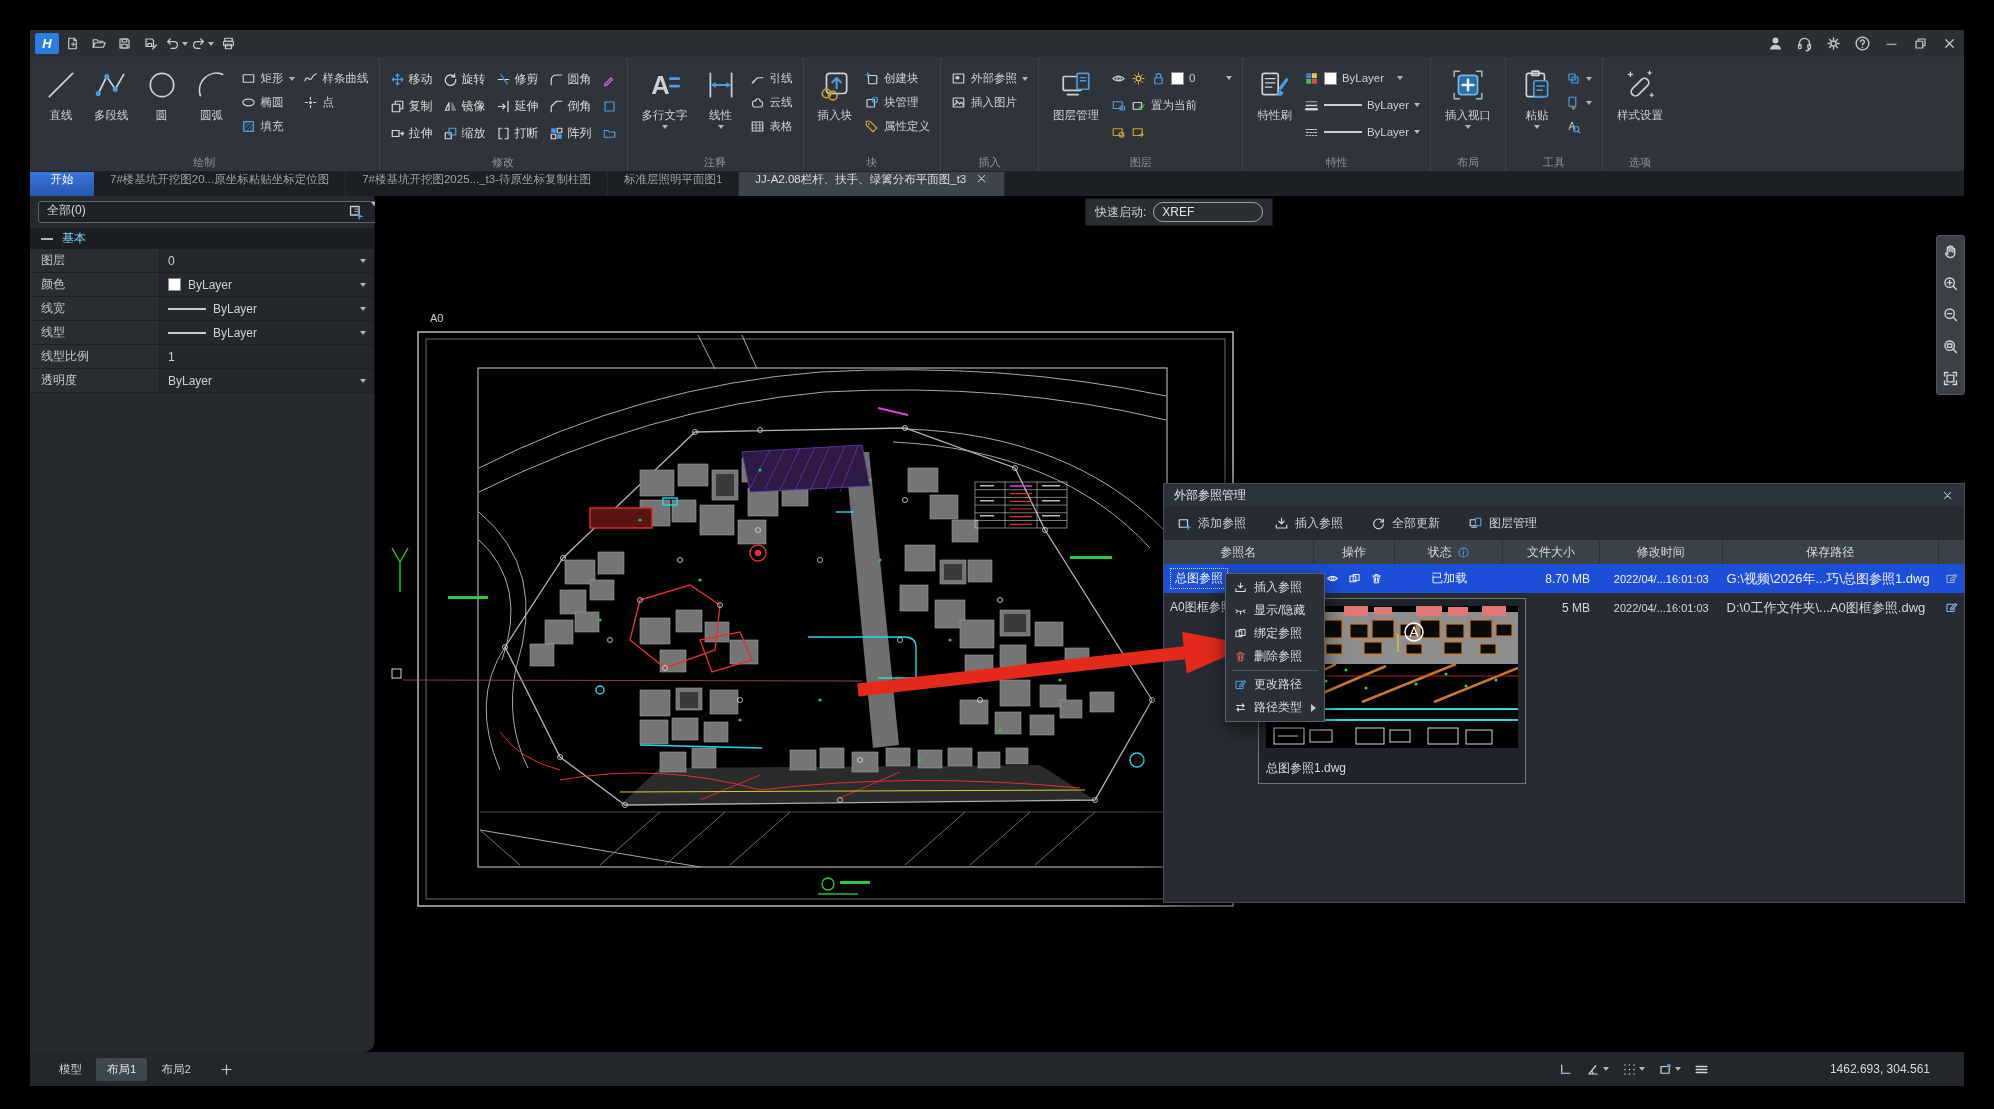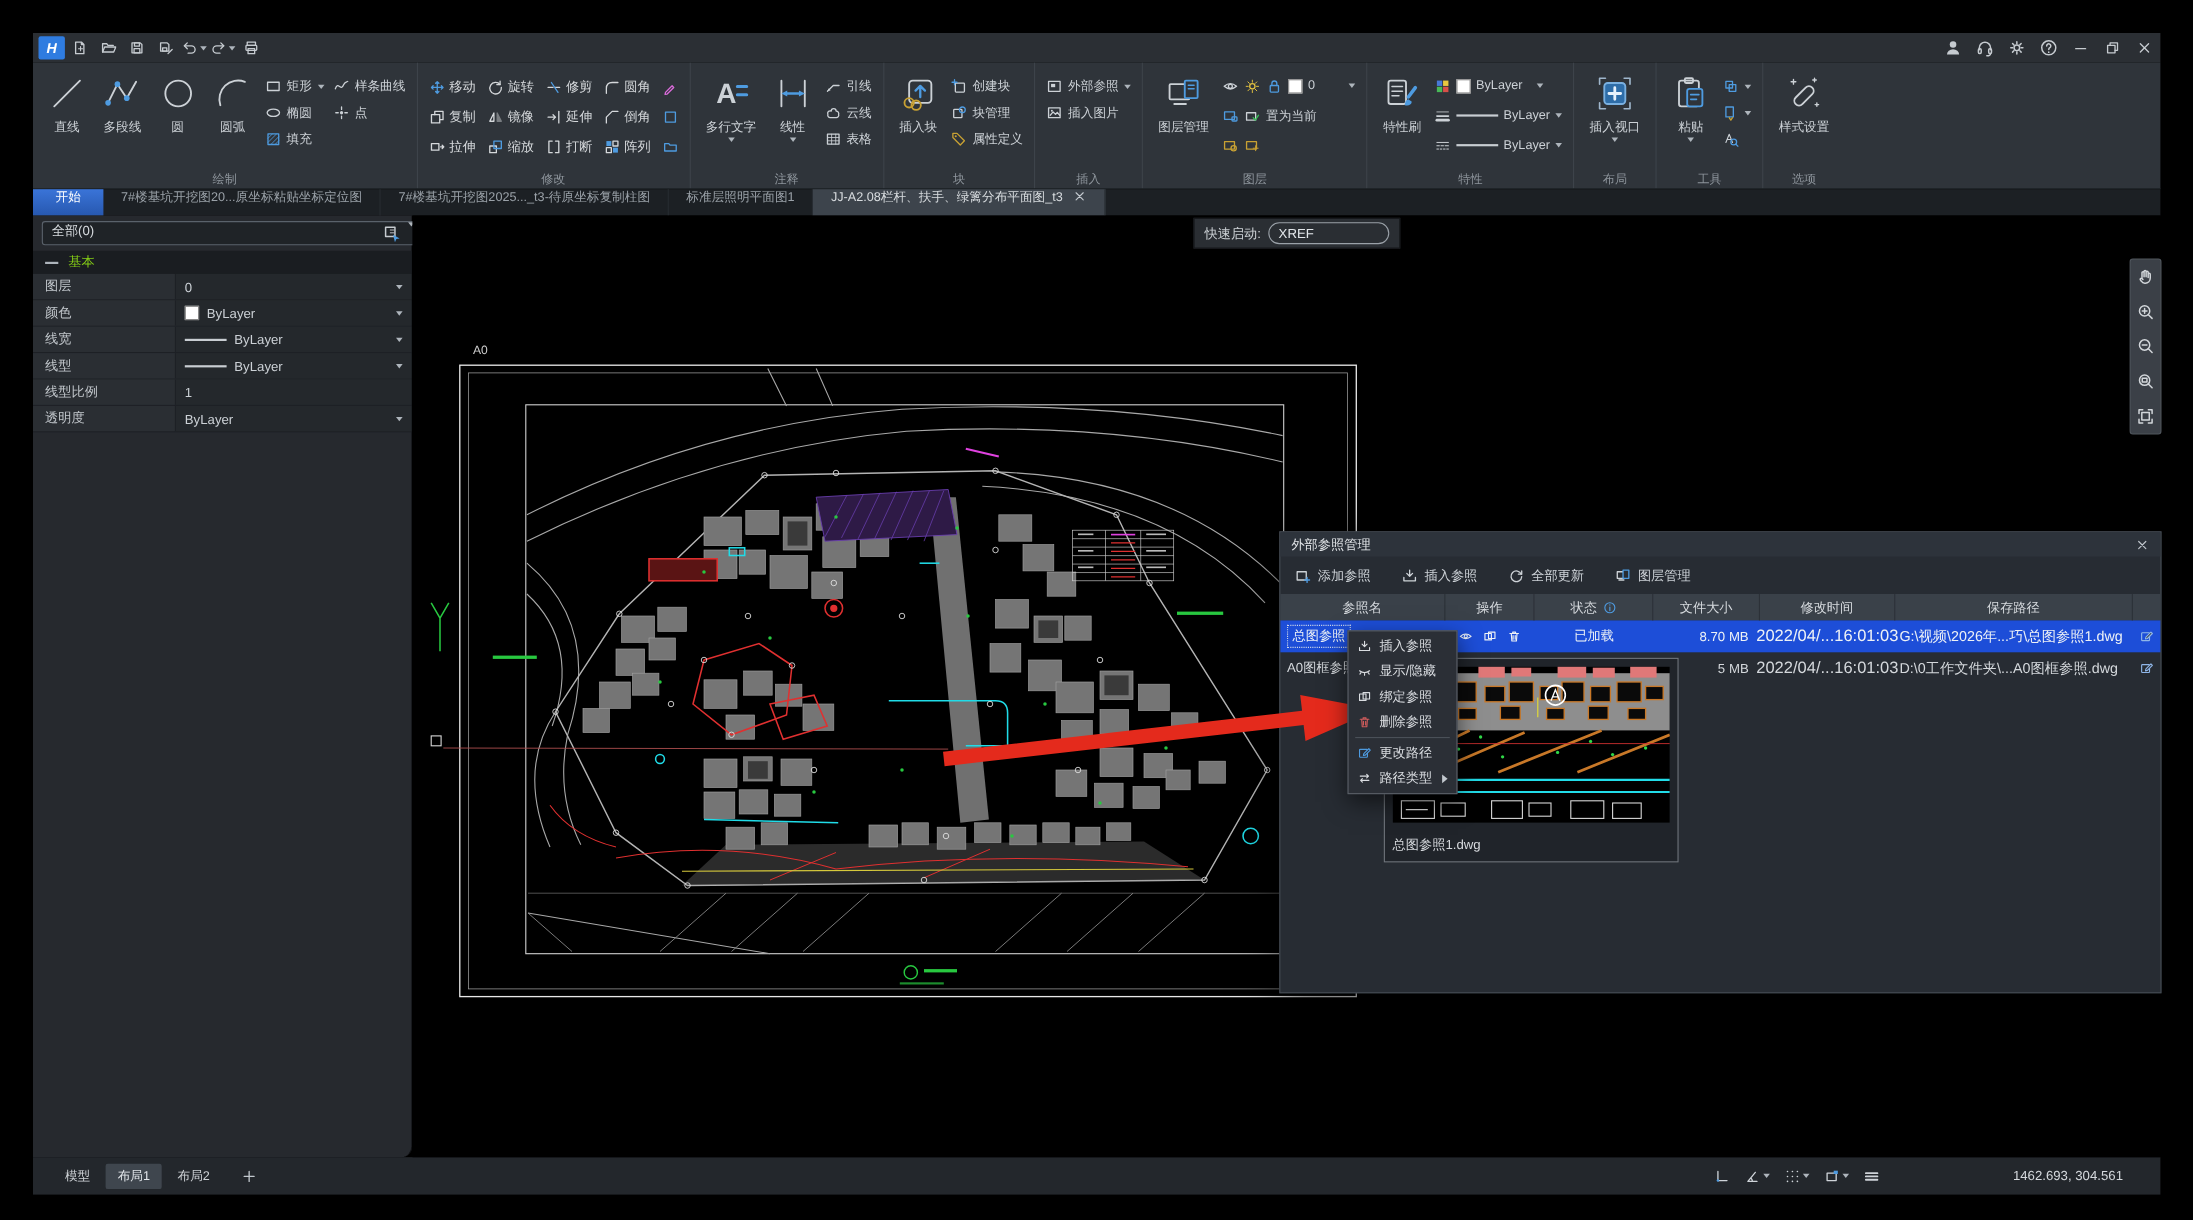--- a/index.html
+++ b/index.html
@@ -37,21 +37,21 @@
 #doctabs{left:30px;top:172px;width:1934px;height:24px;background:#1c2024;display:flex;font-size:11.5px}
 .dtab{padding:0 16px;display:flex;align-items:flex-start;color:#9aa1a8;border-right:1px solid #272c31;white-space:nowrap}
 .dtab.start{background:linear-gradient(#3a74d8,#2758b0);color:#fff;min-width:64px;justify-content:center;border-right:none}
 .dtab.current{background:#3d444c;color:#d8dcdf}
 .dtab .tx{margin-left:9px;color:#c3c9cf;display:flex}
 
 #leftpanel{left:30px;top:196px;width:345px;height:856px;background:#26292e;border-right:1px solid #101214;border-radius:0 0 10px 0}
 #combo{position:absolute;top:5px;left:8px;width:348px;height:22px;border:1px solid #5a626b;border-radius:3px;background:#1f2327;display:flex;align-items:flex-start;padding:0 8px;color:#d6dade}
 #combo .caret{margin-left:auto}
 #qsel{position:absolute;top:5px;right:5px;width:26px;height:22px;display:flex;align-items:center;justify-content:center;color:#c6cbd0}
-#secbasic{position:absolute;top:32px;left:0;right:0;height:21px;background:#1a1d21;display:flex;align-items:center;gap:9px;padding-left:11px;color:#84cc16}
+#secbasic{position:absolute;top:32px;left:0;right:0;height:21px;background:#1a1d21;display:flex;align-items:center;gap:9px;padding-left:11px;color:#7dd3fc}
 #secbasic .dash{width:12px;height:0;border-top:2px solid #aeb5bc}
 #prows{position:absolute;top:53px;left:0;right:0}
 .prow{height:24px;display:flex;border-bottom:1px solid #1d2025}
 .plabel{width:130px;background:#2a2e33;border-right:1px solid #1d2025;display:flex;align-items:center;padding-left:11px;color:#c3c8cd}
 .pval{flex:1;background:#24282c;display:flex;align-items:center;padding:0 8px;gap:7px;color:#ccd1d6}
 .pval .caret{margin-left:auto}
 
 #canvas{left:375px;top:196px;width:1589px;height:856px;background:#000;z-index:1}
 #quicklaunch{left:1085px;top:198px;height:28px;display:flex;align-items:center;gap:7px;background:#2a2e33;border:1px solid #15171a;padding:0 9px;z-index:5;color:#ced3d7}
 #quicklaunch .qbox{width:110px;height:20px;border:1px solid #9aa1a8;border-radius:10px;display:flex;align-items:center;padding-left:8px;color:#e2e6ea}
@@ -65,21 +65,21 @@
 #thead{height:24px;background:#3a4149;display:flex;align-items:center;color:#d6dade}
 .hc{display:flex;align-items:center;justify-content:center;gap:5px;border-right:1px solid #2c3138;height:100%}
 .c-name{width:150px}.c-ops{width:82px}.c-status{width:108px}.c-size{width:97px}.c-time{width:123px}.c-path{width:217px}.c-edit{width:25px;border-right:none}
 .trow{height:29px;display:flex;align-items:center;color:#d4d8dc}
 .trow.sel{background:#1d4ed8;color:#eef2f6}
 .cell{display:flex;align-items:center;height:100%}
 .cell.c-name{justify-content:flex-start;padding-left:6px}
 .cell.c-ops{justify-content:center;gap:9px}
 .cell.c-status{justify-content:center}
 .cell.c-size{justify-content:flex-end;padding-right:10px}
-.cell.c-time{justify-content:center;font-size:15px}
+.cell.c-time{justify-content:center;font-size:11px}
 .cell.c-path{justify-content:flex-start;padding-left:4px;font-size:13px;white-space:nowrap;overflow:hidden}
 .cell.c-edit{justify-content:center;color:#8fb6e8}
 .selname{border:1px dotted #cdd6e8;padding:1px 4px}
 
 #ctxmenu{left:1225px;top:573px;width:100px;background:#2b2f36;border:1px solid #5a6068;box-shadow:0 7px 20px rgba(0,0,0,.55);padding:2px 0;z-index:30}
 .mi{height:23px;display:flex;align-items:center;gap:7px;padding:0 8px;font-size:12px;color:#dadde1;white-space:nowrap}
 .mi svg{flex:none}
 .mdiv{height:1px;background:#4a5058;margin:2px 6px}
 .mi .rcaret{margin-left:auto}
 

